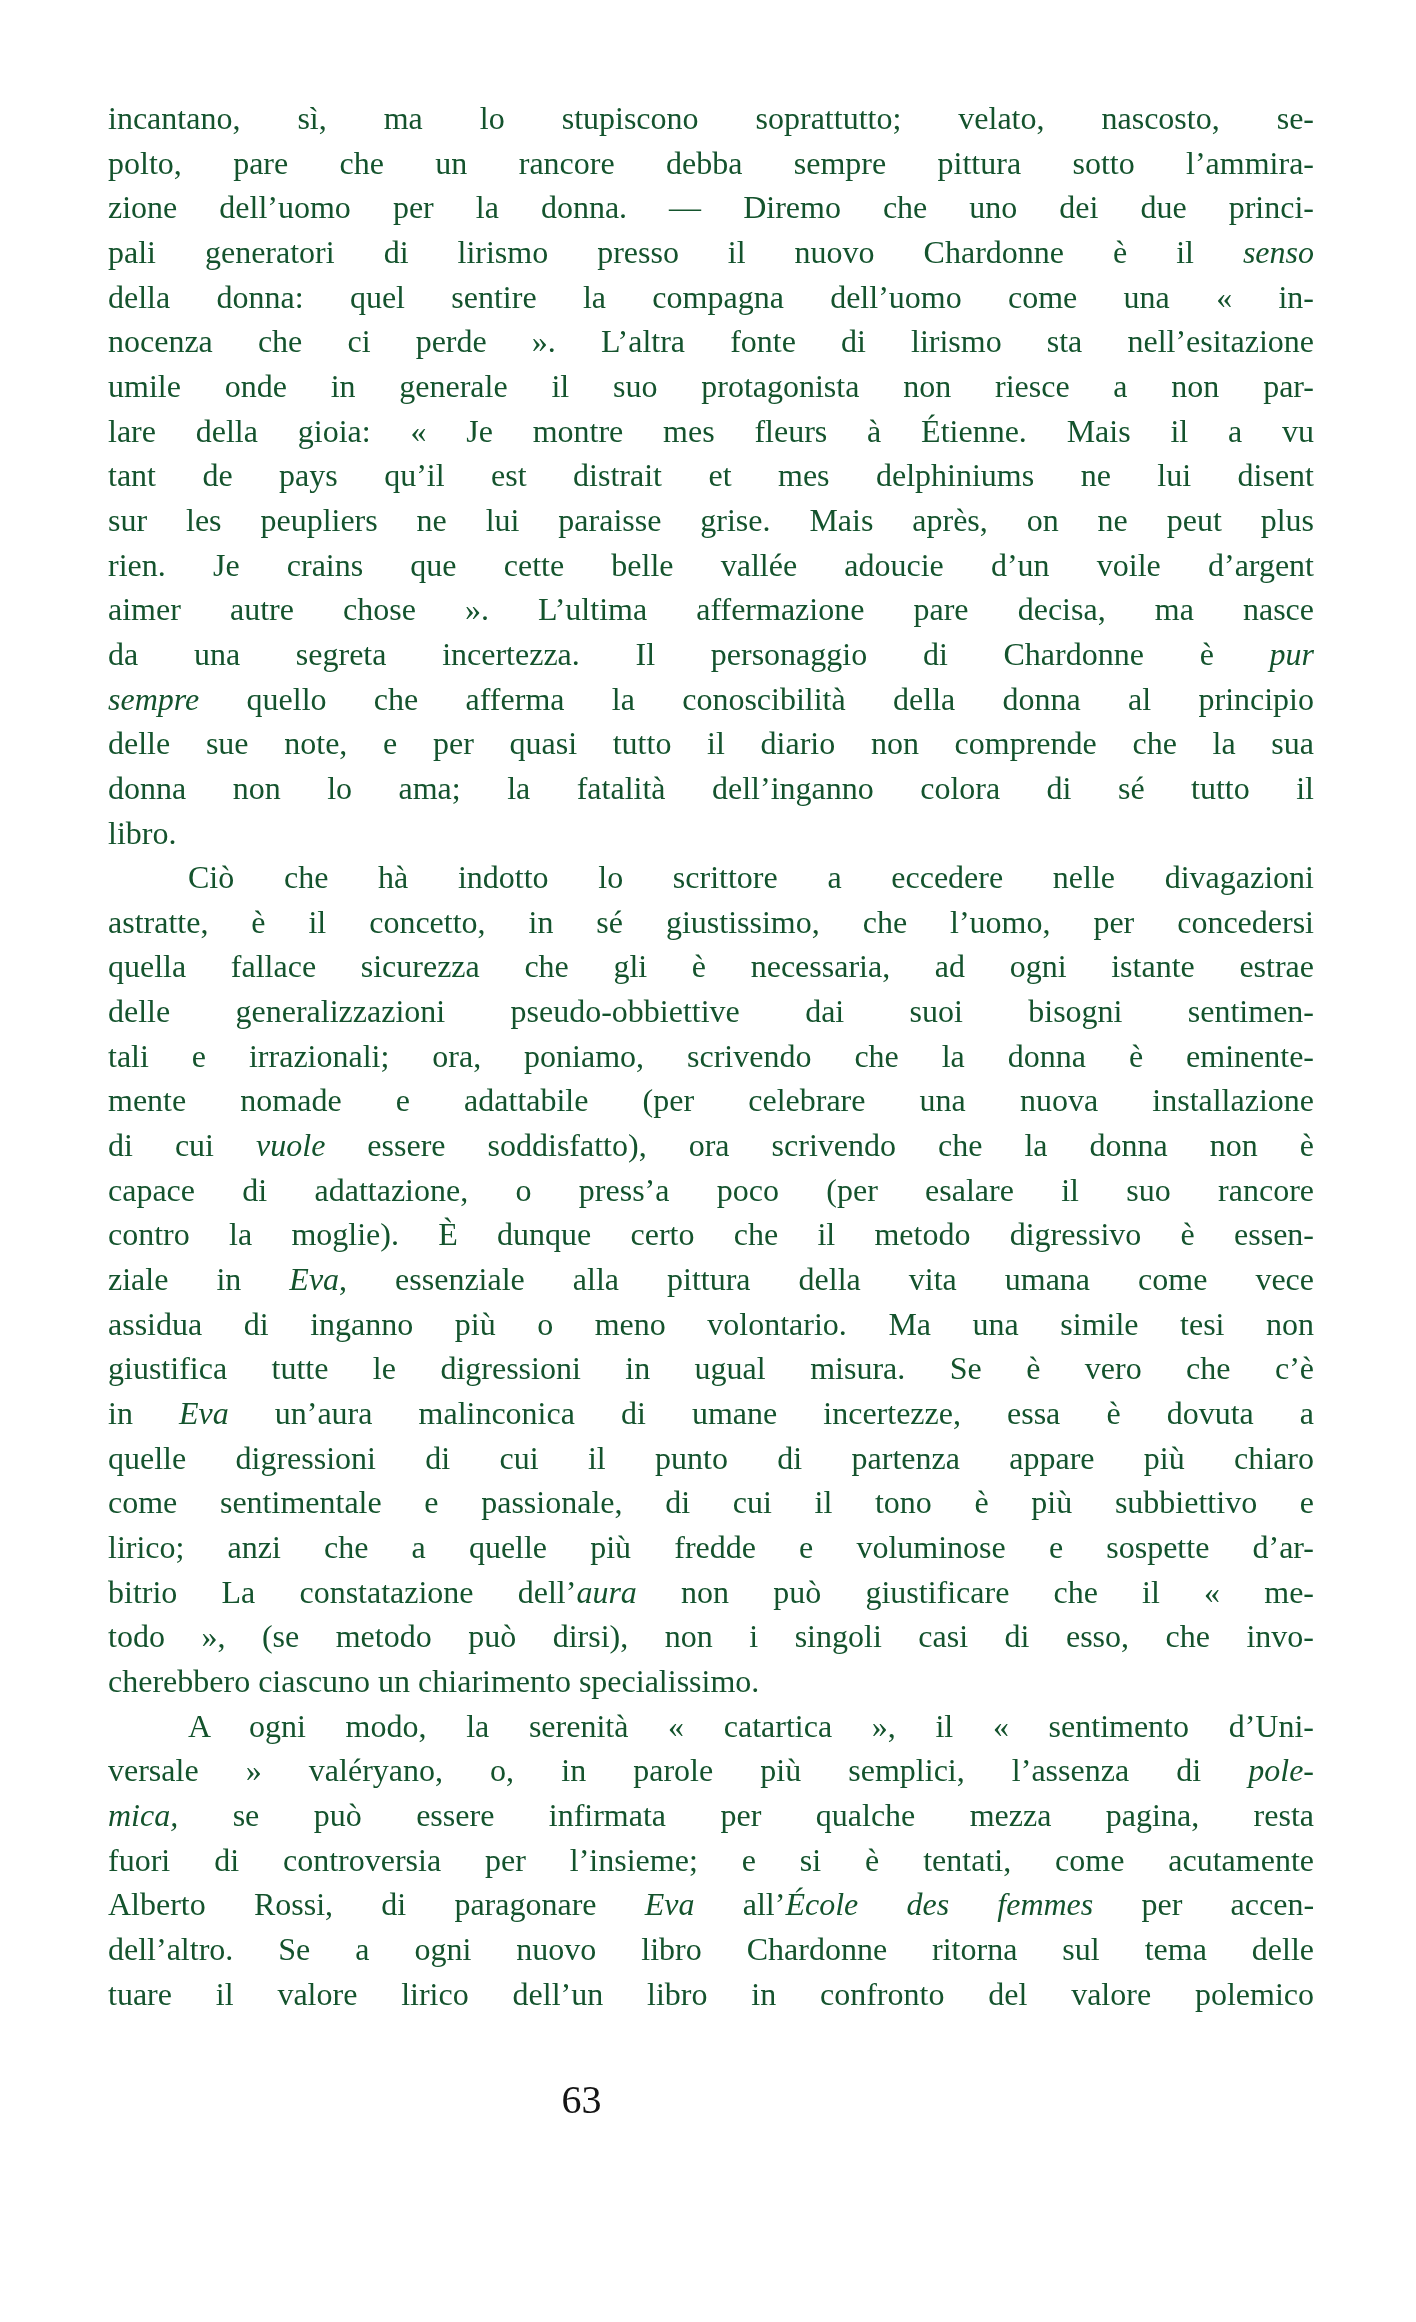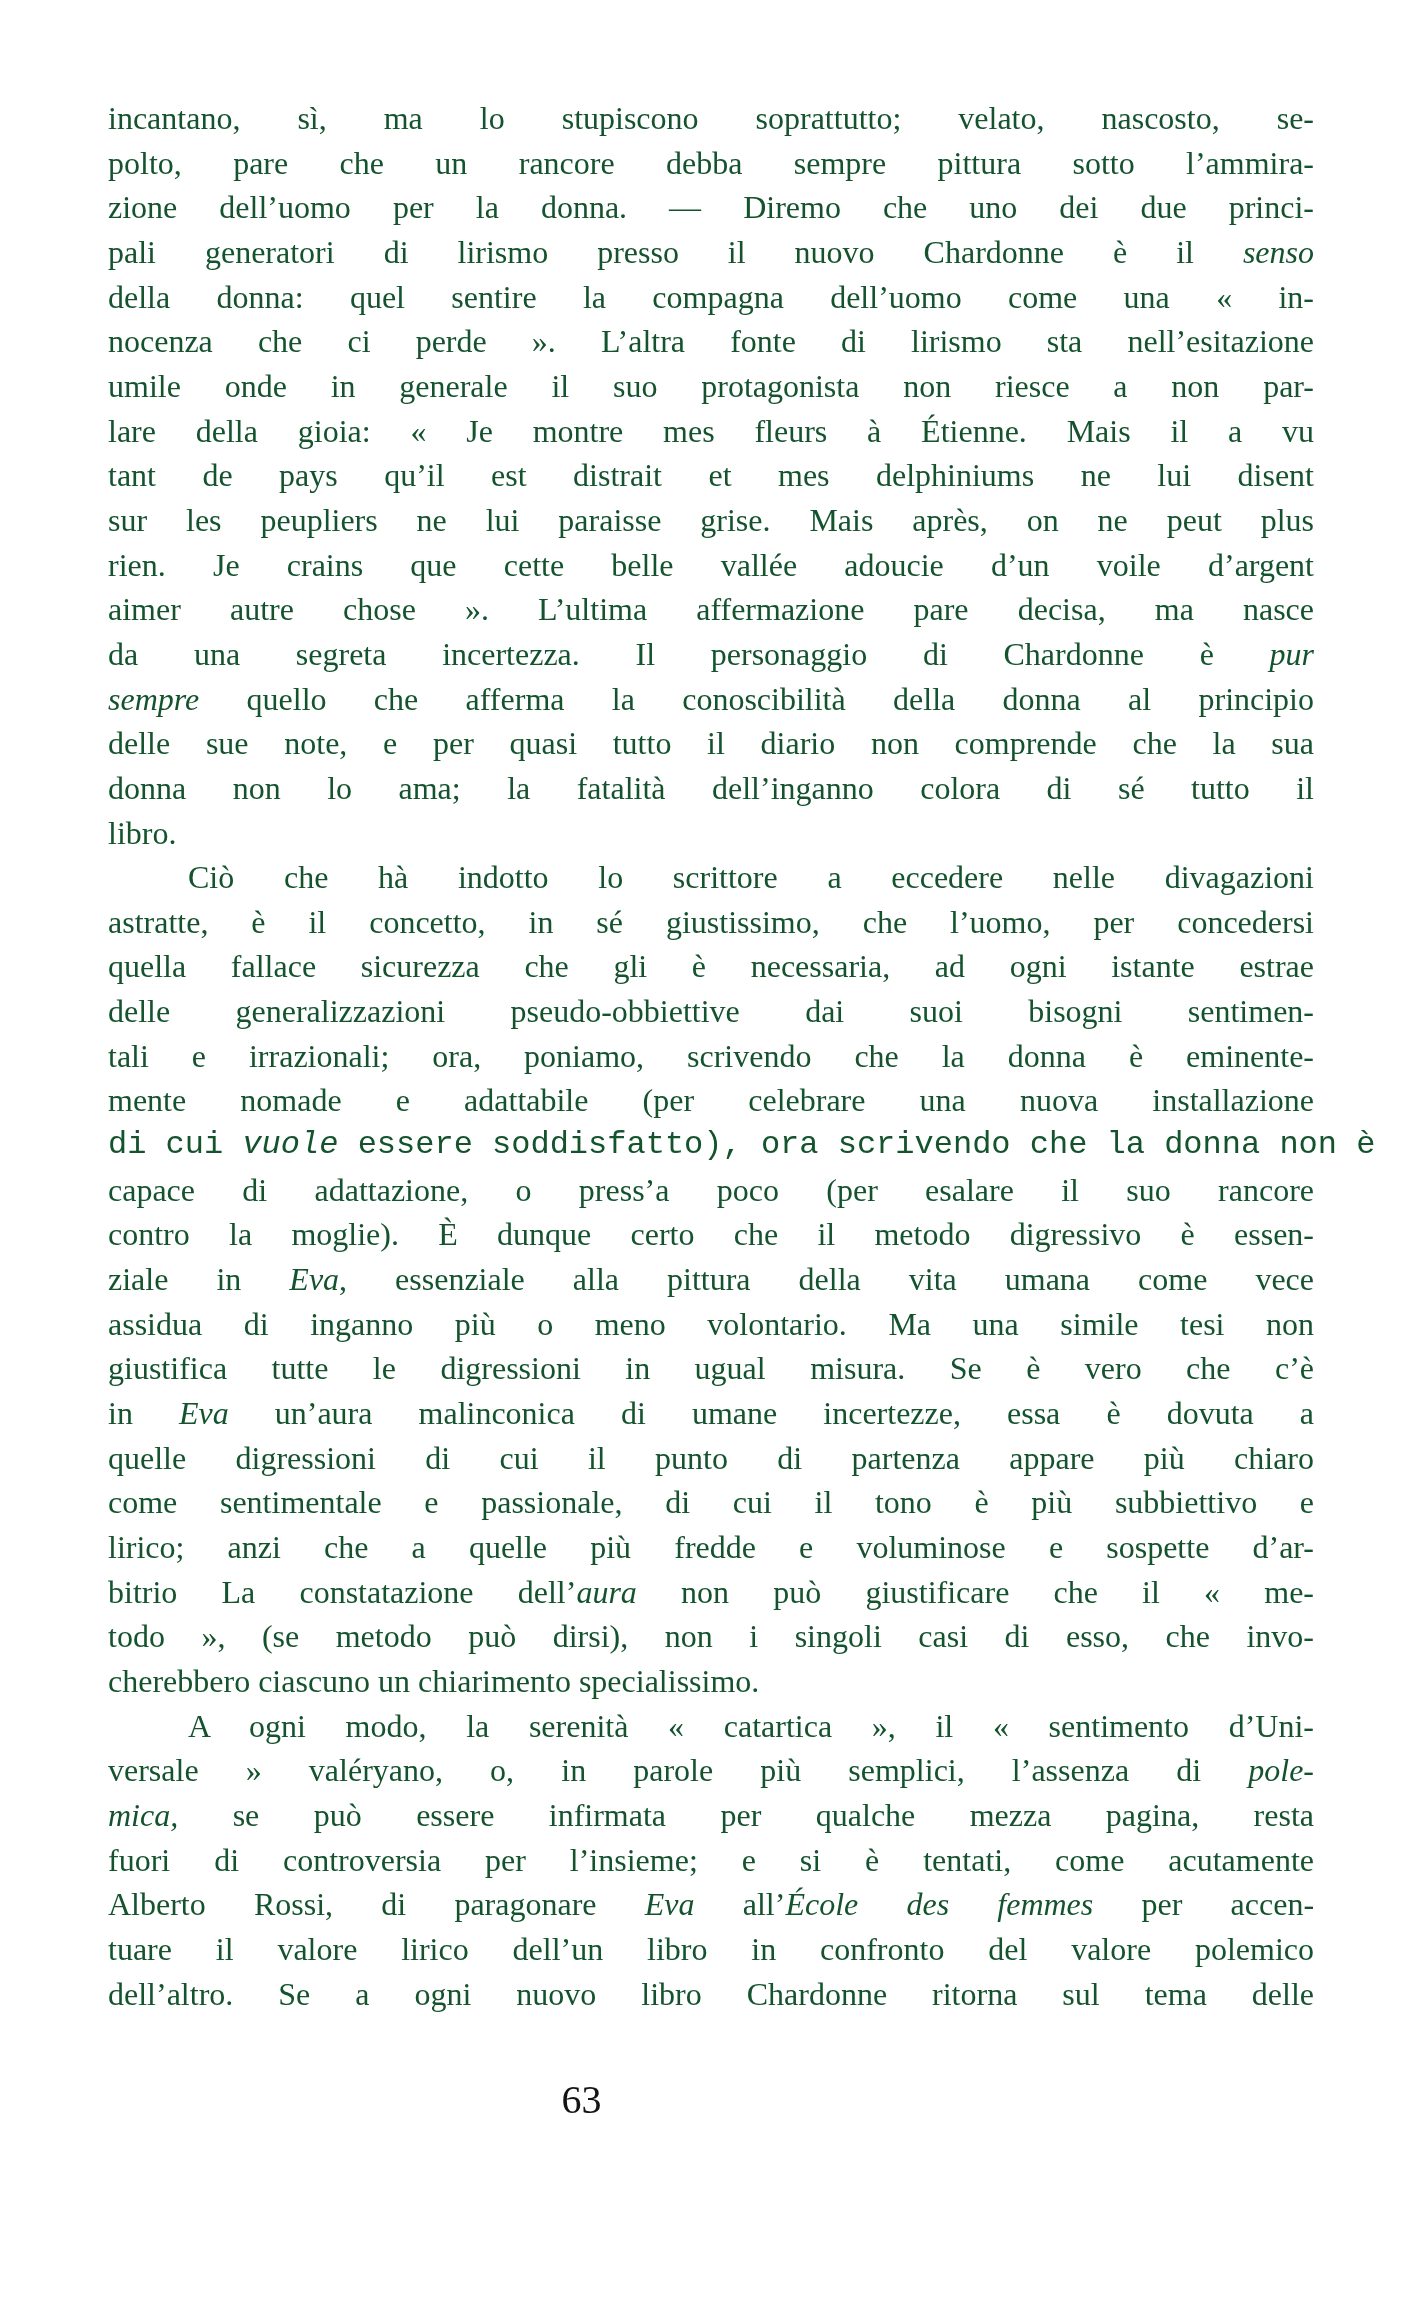--- a/index.html
+++ b/index.html
@@ -49,35 +49,35 @@
       <div class="line"><span class="seg it">sempre</span><span class="seg"> quello che afferma la conoscibilità della donna al principio</span></div>
       <div class="line"><span class="seg">delle sue note, e per quasi tutto il diario non comprende che la sua</span></div>
       <div class="line"><span class="seg">donna non lo ama; la fatalità dell’inganno colora di sé tutto il</span></div>
       <div class="line last"><span class="seg">libro.</span></div>
       <div class="line indent"><span class="seg">Ciò che hà indotto lo scrittore a eccedere nelle divagazioni</span></div>
       <div class="line"><span class="seg">astratte, è il concetto, in sé giustissimo, che l’uomo, per concedersi</span></div>
       <div class="line"><span class="seg">quella fallace sicurezza che gli è necessaria, ad ogni istante estrae</span></div>
       <div class="line"><span class="seg">delle generalizzazioni pseudo-obbiettive dai suoi bisogni sentimen-</span></div>
       <div class="line"><span class="seg">tali e irrazionali; ora, poniamo, scrivendo che la donna è eminente-</span></div>
       <div class="line"><span class="seg">mente nomade e adattabile (per celebrare una nuova installazione</span></div>
-      <div class="line" style="letter-spacing: -0.000236742px; font-family: Liberation Mono, monospace;"><span class="seg">di cui </span><span class="seg it">vuole</span><span class="seg"> essere soddisfatto), ora scrivendo che la donna non è</span></div>
+      <div class="line" style="letter-spacing: -0.000236742px;"><span class="seg">di cui </span><span class="seg it">vuole</span><span class="seg"> essere soddisfatto), ora scrivendo che la donna non è</span></div>
       <div class="line"><span class="seg">capace di adattazione, o press’a poco (per esalare il suo rancore</span></div>
       <div class="line"><span class="seg">contro la moglie). È dunque certo che il metodo digressivo è essen-</span></div>
       <div class="line"><span class="seg">ziale in </span><span class="seg it">Eva</span><span class="seg">, essenziale alla pittura della vita umana come vece</span></div>
       <div class="line"><span class="seg">assidua di inganno più o meno volontario. Ma una simile tesi non</span></div>
       <div class="line"><span class="seg">giustifica tutte le digressioni in ugual misura. Se è vero che c’è</span></div>
       <div class="line"><span class="seg">in </span><span class="seg it">Eva</span><span class="seg"> un’aura malinconica di umane incertezze, essa è dovuta a</span></div>
       <div class="line"><span class="seg">quelle digressioni di cui il punto di partenza appare più chiaro</span></div>
       <div class="line"><span class="seg">come sentimentale e passionale, di cui il tono è più subbiettivo e</span></div>
       <div class="line"><span class="seg">lirico; anzi che a quelle più fredde e voluminose e sospette d’ar-</span></div>
       <div class="line" style="letter-spacing: -0.000233209px;"><span class="seg">bitrio La constatazione dell’</span><span class="seg it">aura</span><span class="seg"> non può giustificare che il « me-</span></div>
       <div class="line"><span class="seg">todo », (se metodo può dirsi), non i singoli casi di esso, che invo-</span></div>
       <div class="line last"><span class="seg">cherebbero ciascuno un chiarimento specialissimo.</span></div>
       <div class="line indent"><span class="seg">A ogni modo, la serenità « catartica », il « sentimento d’Uni-</span></div>
       <div class="line"><span class="seg">versale » valéryano, o, in parole più semplici, l’assenza di </span><span class="seg it">pole-</span></div>
       <div class="line"><span class="seg it">mica,</span><span class="seg"> se può essere infirmata per qualche mezza pagina, resta</span></div>
       <div class="line"><span class="seg">fuori di controversia per l’insieme; e si è tentati, come acutamente</span></div>
       <div class="line"><span class="seg">Alberto Rossi, di paragonare </span><span class="seg it">Eva</span><span class="seg"> all’</span><span class="seg it">École des femmes</span><span class="seg"> per accen-</span></div>
+      <div class="line"><span class="seg">dell’altro. Se a ogni nuovo libro Chardonne ritorna sul tema delle</span></div>
       <div class="line"><span class="seg">tuare il valore lirico dell’un libro in confronto del valore polemico</span></div>
-      <div class="line"><span class="seg">dell’altro. Se a ogni nuovo libro Chardonne ritorna sul tema delle</span></div>
     </div>
   <div id="page-number">63</div>
 </div>
 
 </body></html>

